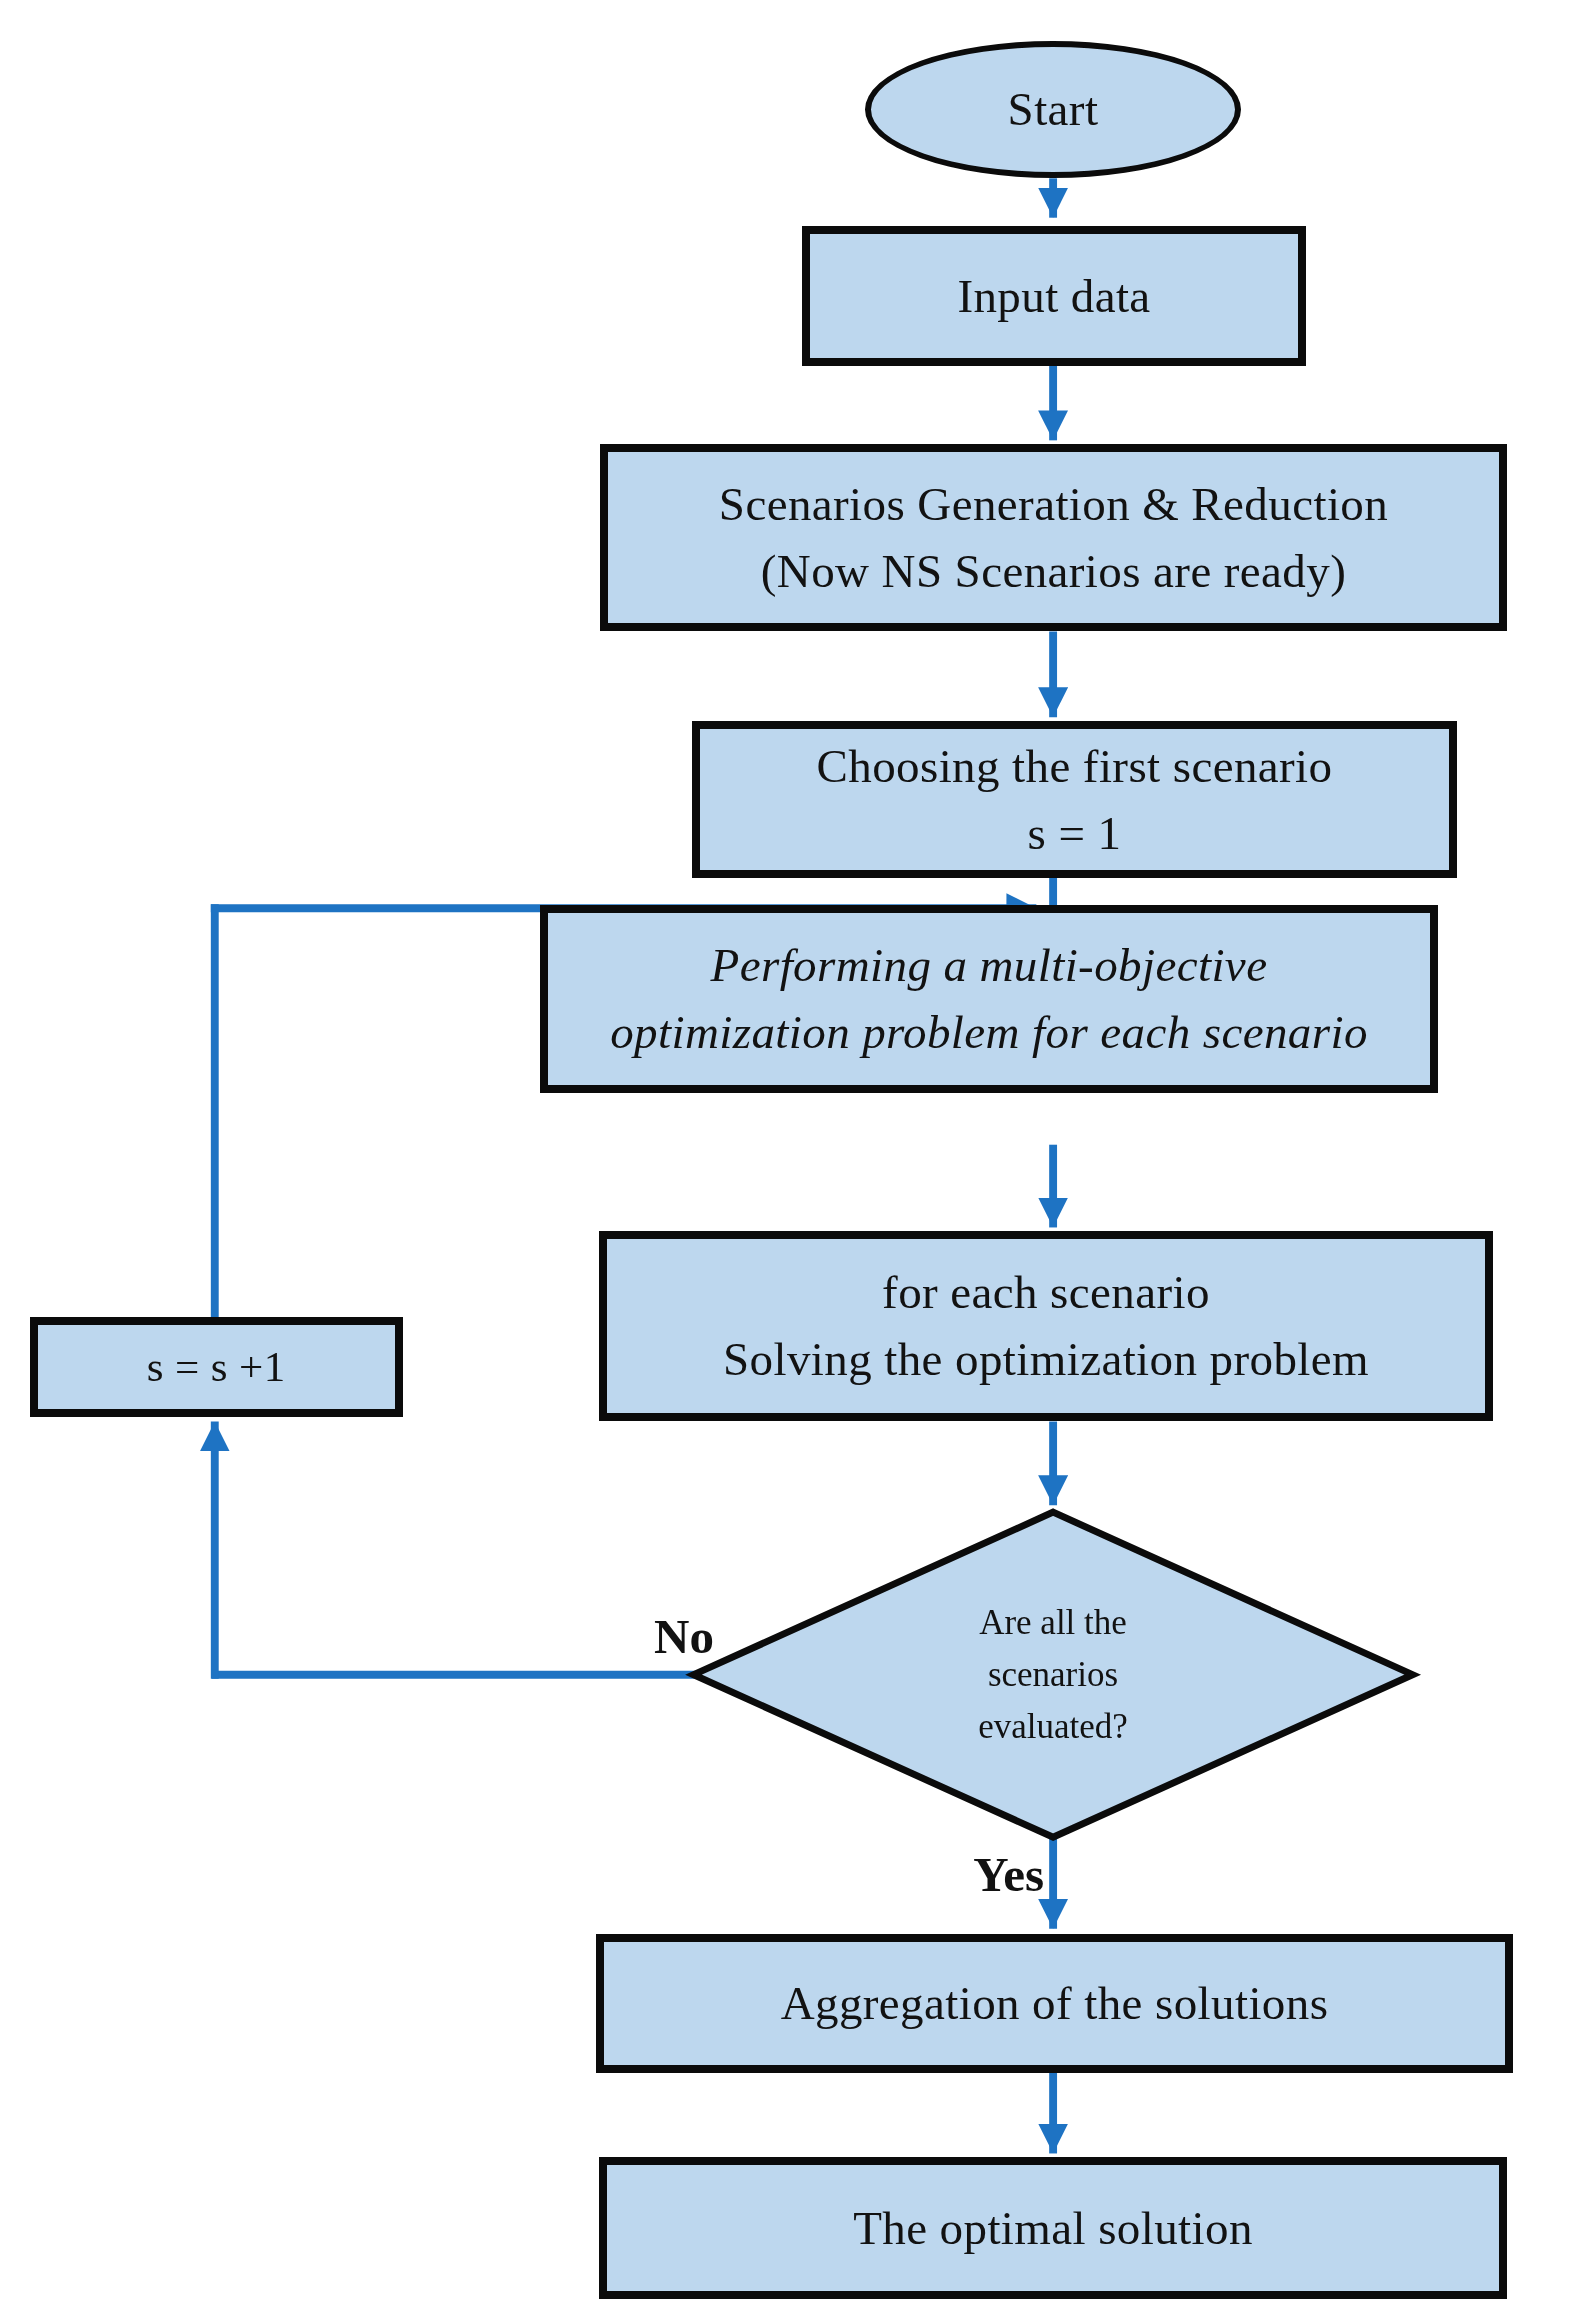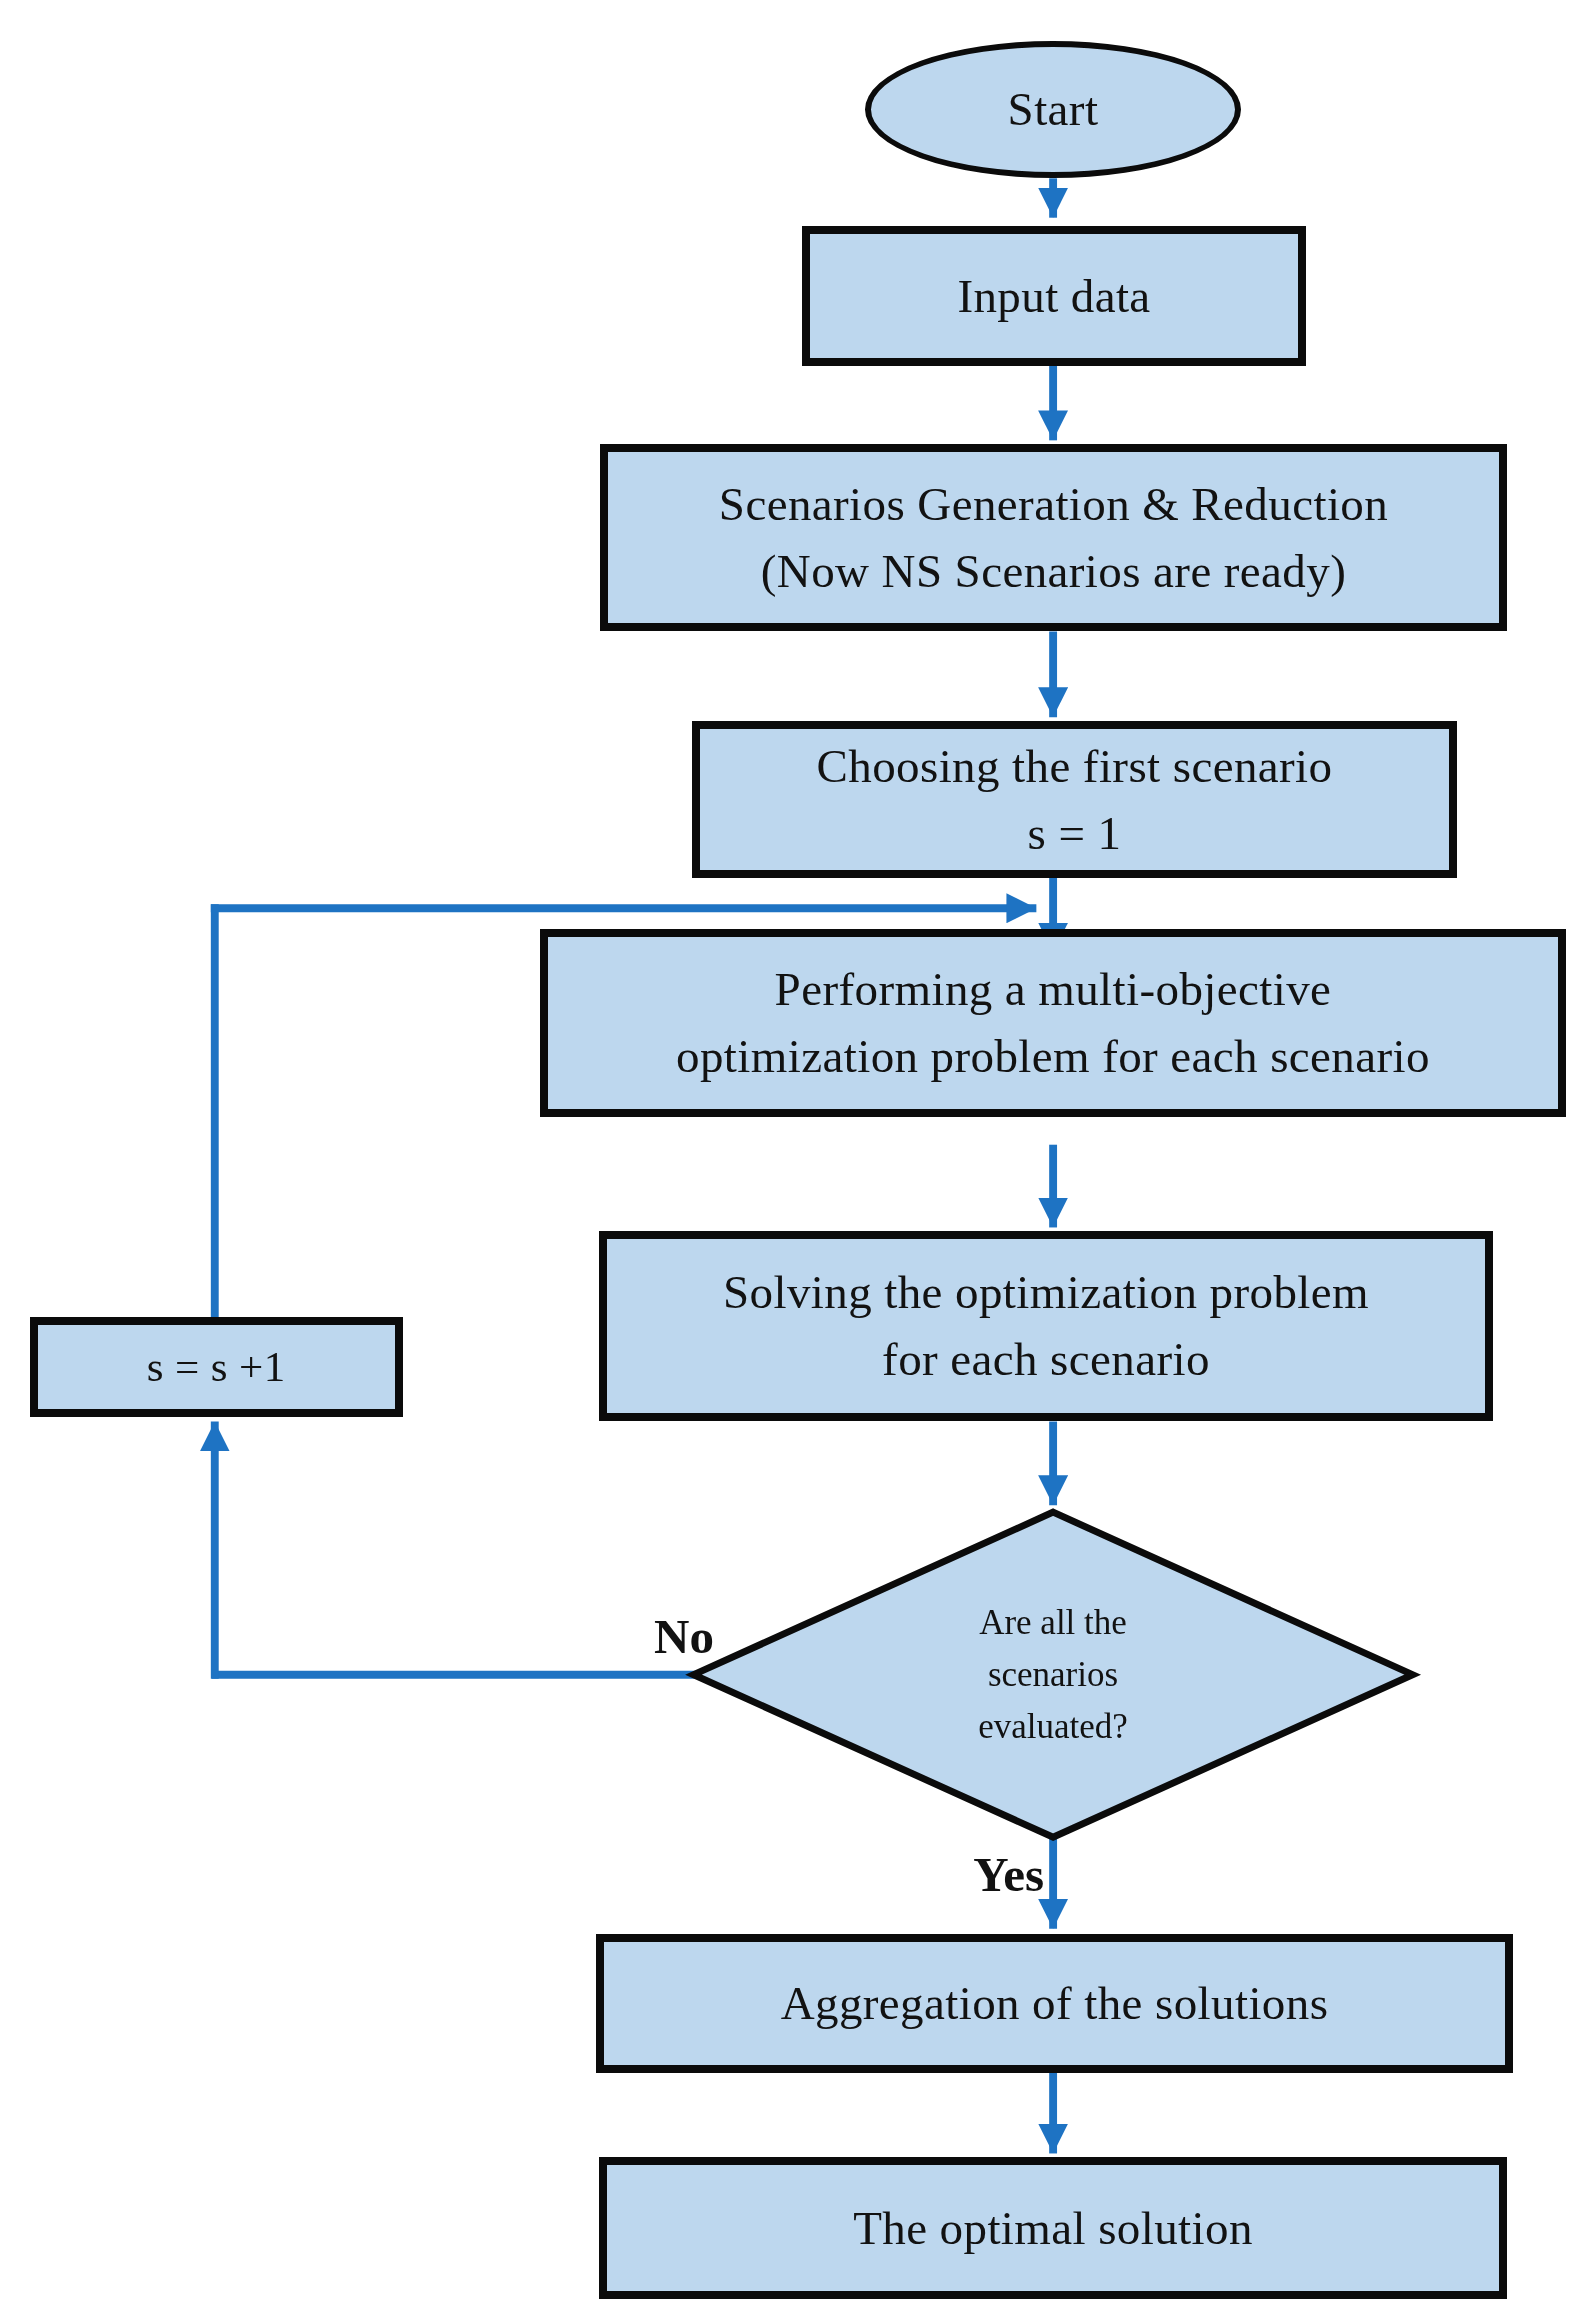--- a/index.html
+++ b/index.html
@@ -96,28 +96,28 @@
   <div class="node" style="left:600px;top:444px;width:907px;height:187px;">
     <span class="line">Scenarios Generation &amp; Reduction</span>
     <span class="line">(Now NS Scenarios are ready)</span>
   </div>
 
   <div class="node" style="left:676px;top:721px;width:765px;height:157px;margin-left:16px;">
     <span class="line">Choosing the first scenario</span>
     <span class="line">s = 1</span>
   </div>
 
-  <div class="node" style="left:540px;top:929px;width:1026px;height:188px;">
+  <div class="node" style="left:540px;top:905px;width:898px;height:188px;font-style:italic;">
     <span class="line">Performing a multi-objective</span>
     <span class="line">optimization problem for each scenario</span>
   </div>
 
   <div class="node" style="left:599px;top:1231px;width:894px;height:190px;">
+    <span class="line">for each scenario</span>
     <span class="line">Solving the optimization problem</span>
-    <span class="line">for each scenario</span>
   </div>
 
   <div class="diamond-text" style="left:856px;top:1540px;width:394px;height:270px;">
     <span class="line">Are all the</span>
     <span class="line">scenarios</span>
     <span class="line">evaluated?</span>
   </div>
 
   <div class="node" style="left:29.6px;top:1317px;width:373px;height:100px;font-size:43px;">
     <span class="line">s = s +1</span>

